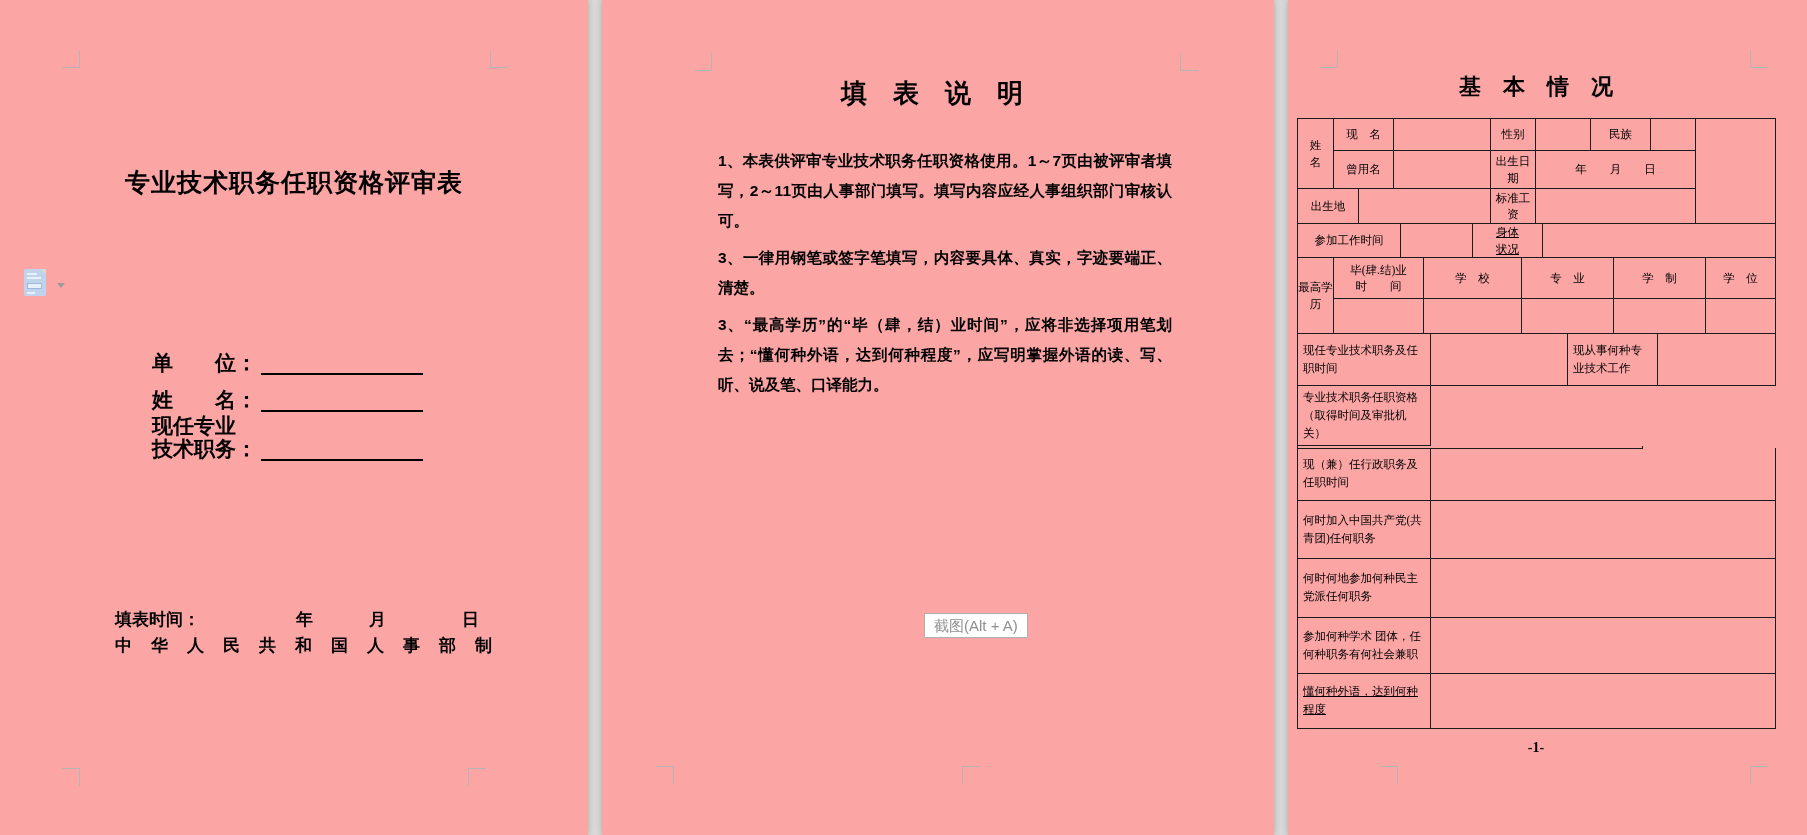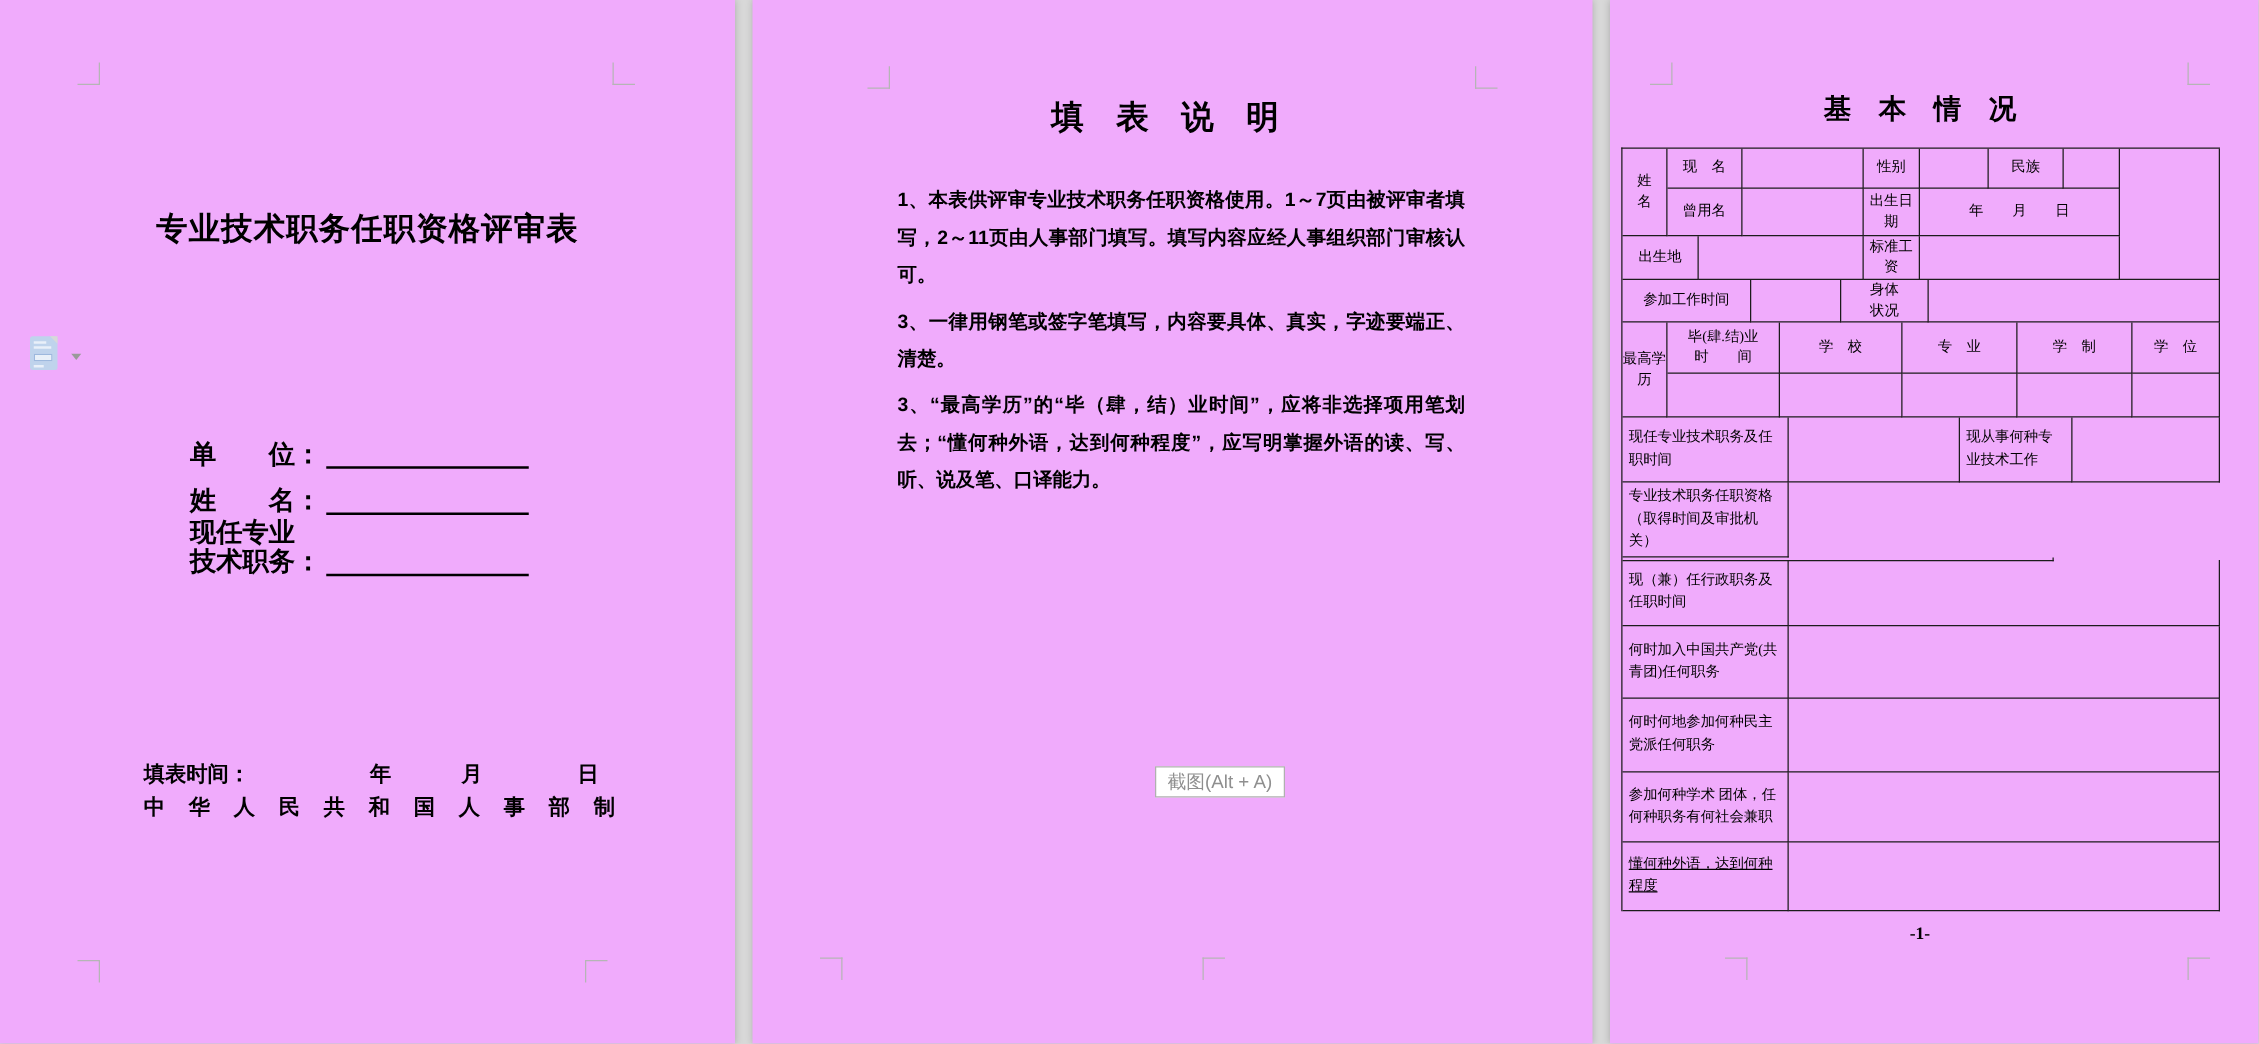--- a/index.html
+++ b/index.html
@@ -1,17 +1,17 @@
 <!DOCTYPE html>
 <html><head>
 <meta charset="utf-8">
 <style>
   html,body{margin:0;padding:0;background:#d8d8d8;font-family:"Liberation Serif","DejaVu Serif",serif;}
   #canvas{position:relative;width:1807px;height:835px;overflow:hidden;background:#d8d8d8;}
-  .page{position:absolute;top:0;bottom:0;background:#f0abfc;box-shadow:0 0 6px rgba(0,0,0,.22);}
+  .page{position:absolute;top:0;bottom:0;background:#fca5a5;box-shadow:0 0 6px rgba(0,0,0,.22);}
   
   .mark{position:absolute;width:18px;height:18px;box-sizing:border-box;}
   .mark-tl{border-right:1px solid #b5b5b5;border-bottom:1px solid #b5b5b5;}
   .mark-tr{border-left:1px solid #b5b5b5;border-bottom:1px solid #b5b5b5;}
   .mark-bl{border-right:1px solid #b5b5b5;border-top:1px solid #b5b5b5;}
   .mark-br{border-left:1px solid #b5b5b5;border-top:1px solid #b5b5b5;}
   
   .cover-title{position:absolute;left:0;right:0;top:166px;text-align:center;font-size:25px;font-weight:bold;letter-spacing:1px;color:#000;}
   .field-row{position:absolute;left:152px;display:flex;align-items:flex-end;}
   .field-label{font-size:21px;font-weight:bold;white-space:pre-line;line-height:23px;color:#000;}
@@ -129,21 +129,21 @@
 资</div>
             <div class="cell" style="width:160px;height:35px;"></div>
           </div>
         </div>
         <div class="cell" style="width:80px;height:105px;"></div>
       </div>
 
       <div class="trow" style="height:34px;">
         <div class="cell" style="width:103px;height:34px;">参加工作时间</div>
         <div class="cell" style="width:72px;height:34px;"></div>
-        <div class="cell" style="width:70px;height:34px;">身体
+        <div class="cell" style="width:70px;height:34px;text-decoration:underline;">身体
 状况</div>
         <div class="cell" style="width:233px;height:34px;"></div>
       </div>
 
       <div class="trow" style="height:76px;">
         <div class="cell" style="width:36px;height:76px;padding:1px 0;">最高学
 历</div>
         <div class="col" style="width:442px;">
           <div class="trow" style="height:41px;">
             <div class="cell" style="width:90px;height:41px;">毕(肆.结)业

